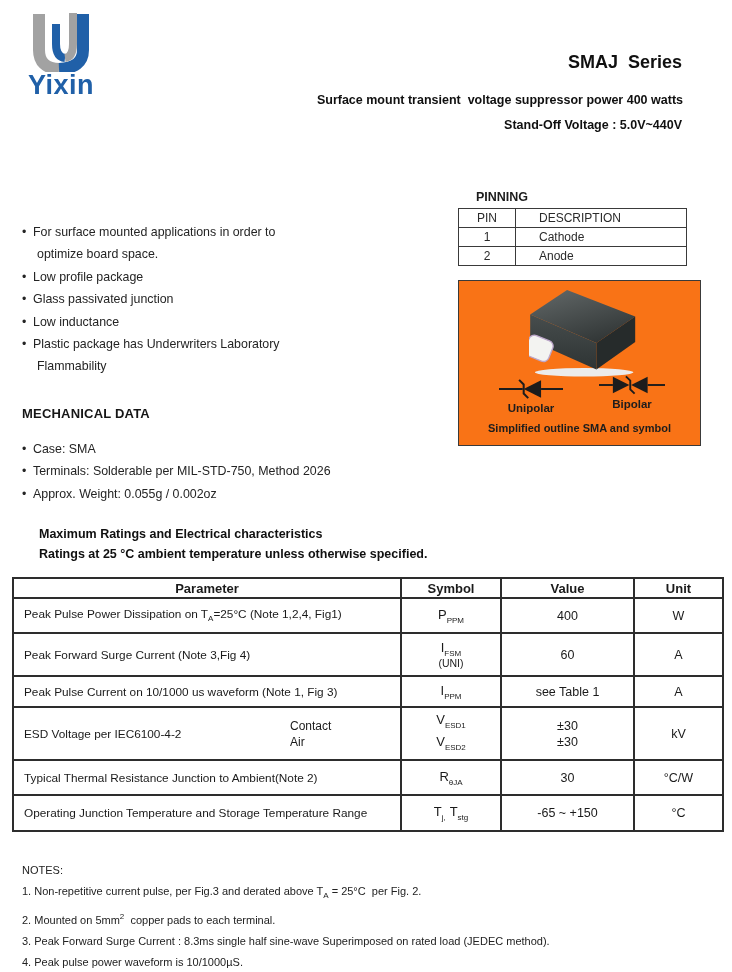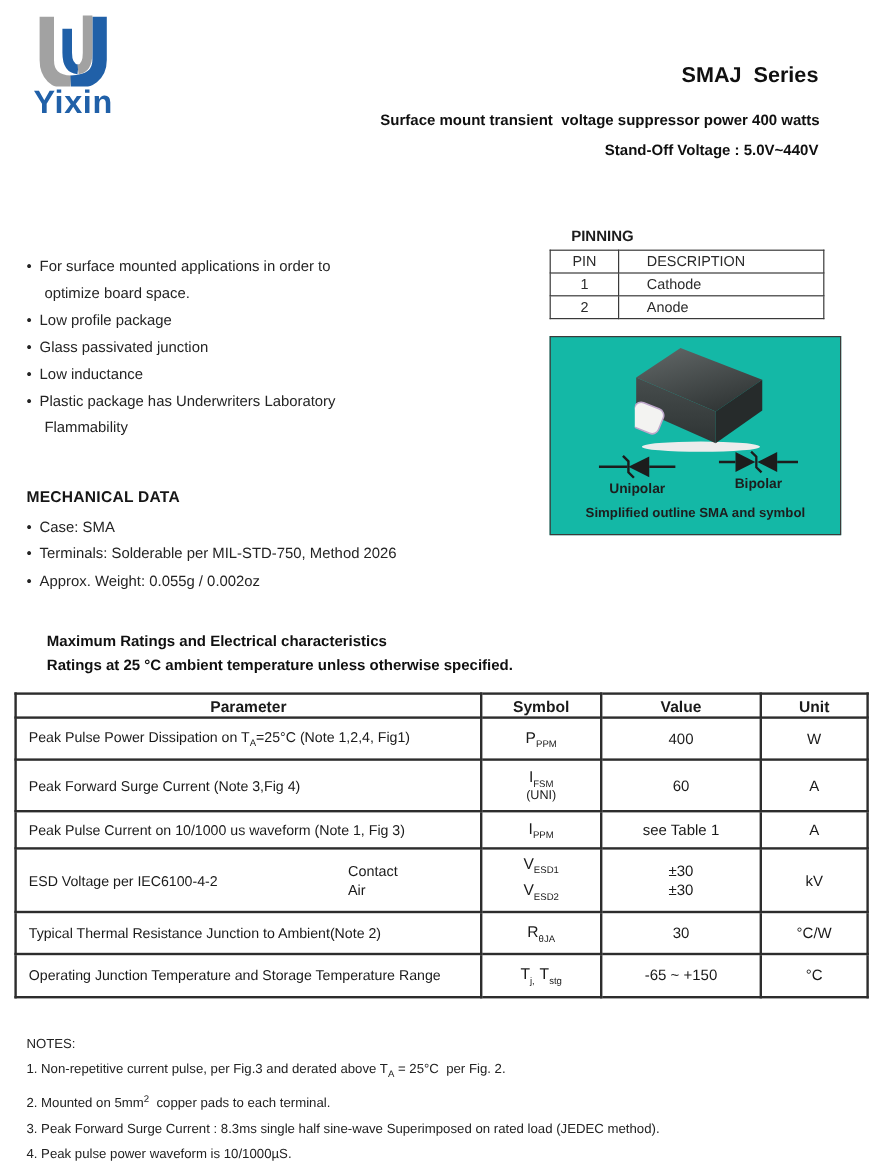--- a/index.html
+++ b/index.html
@@ -15,35 +15,35 @@
   .logo-text { position:absolute; left:28px; top:70px; font-size:27px; font-weight:bold;
                color:#2060a8; letter-spacing:0.5px; }
 
   
   .doc-title    { right:50px; top:52px; font-size:18px; font-weight:bold; color:#101010; }
   .doc-subtitle { right:49px; top:93px; font-size:12.5px; font-weight:bold; color:#101010; }
   .doc-standoff { right:50px; top:118px; font-size:12.5px; font-weight:bold; color:#101010; }
 
   
   .sec-heading { font-size:13px; font-weight:bold; letter-spacing:0.2px; color:#161616; }
-  .lines { margin-top:7px; }
+  .lines { margin-top:17px; }
   .line { position:relative; padding-left:11px; font-size:12.4px; line-height:22.4px; color:#242424; }
   .line.cont { padding-left:15px; }
   .line.bullet::before { content:"•"; position:absolute; left:0; }
 
   
   .pin-heading { left:476px; top:190px; font-size:12.5px; font-weight:bold; }
   .pin-table { position:absolute; left:458px; top:208px; border-collapse:collapse; table-layout:fixed; }
   .pin-table th, .pin-table td { border:1.5px solid #3a3a3a; font-size:12px; font-weight:normal;
                                  color:#2a2a2a; height:19px; }
   .pin-col { width:57px; text-align:center; }
   .desc-col { width:171px; text-align:left; padding-left:23px; }
 
   
-  .pkg-box { left:458px; top:280px; width:243px; height:166px; border:1.5px solid #3a3a3a; background:#14b8a6; }
+  .pkg-box { left:458px; top:280px; width:243px; height:166px; border:1.5px solid #3a3a3a; background:#f97316; }
   .pkg-label { position:absolute; font-size:11.5px; font-weight:600; color:#1d1d1d; text-align:center; }
   .pkg-caption { position:absolute; left:0; right:0; top:141px; text-align:center; font-size:11px;
                  font-weight:600; color:#1d1d1d; }
 
   
   .ratings-head { left:39px; top:524px; font-size:12.5px; font-weight:bold; line-height:20px; color:#101010; }
 
   
   .main-table { position:absolute; left:12px; top:577px; border-collapse:collapse; table-layout:fixed;
                 width:710px; }

